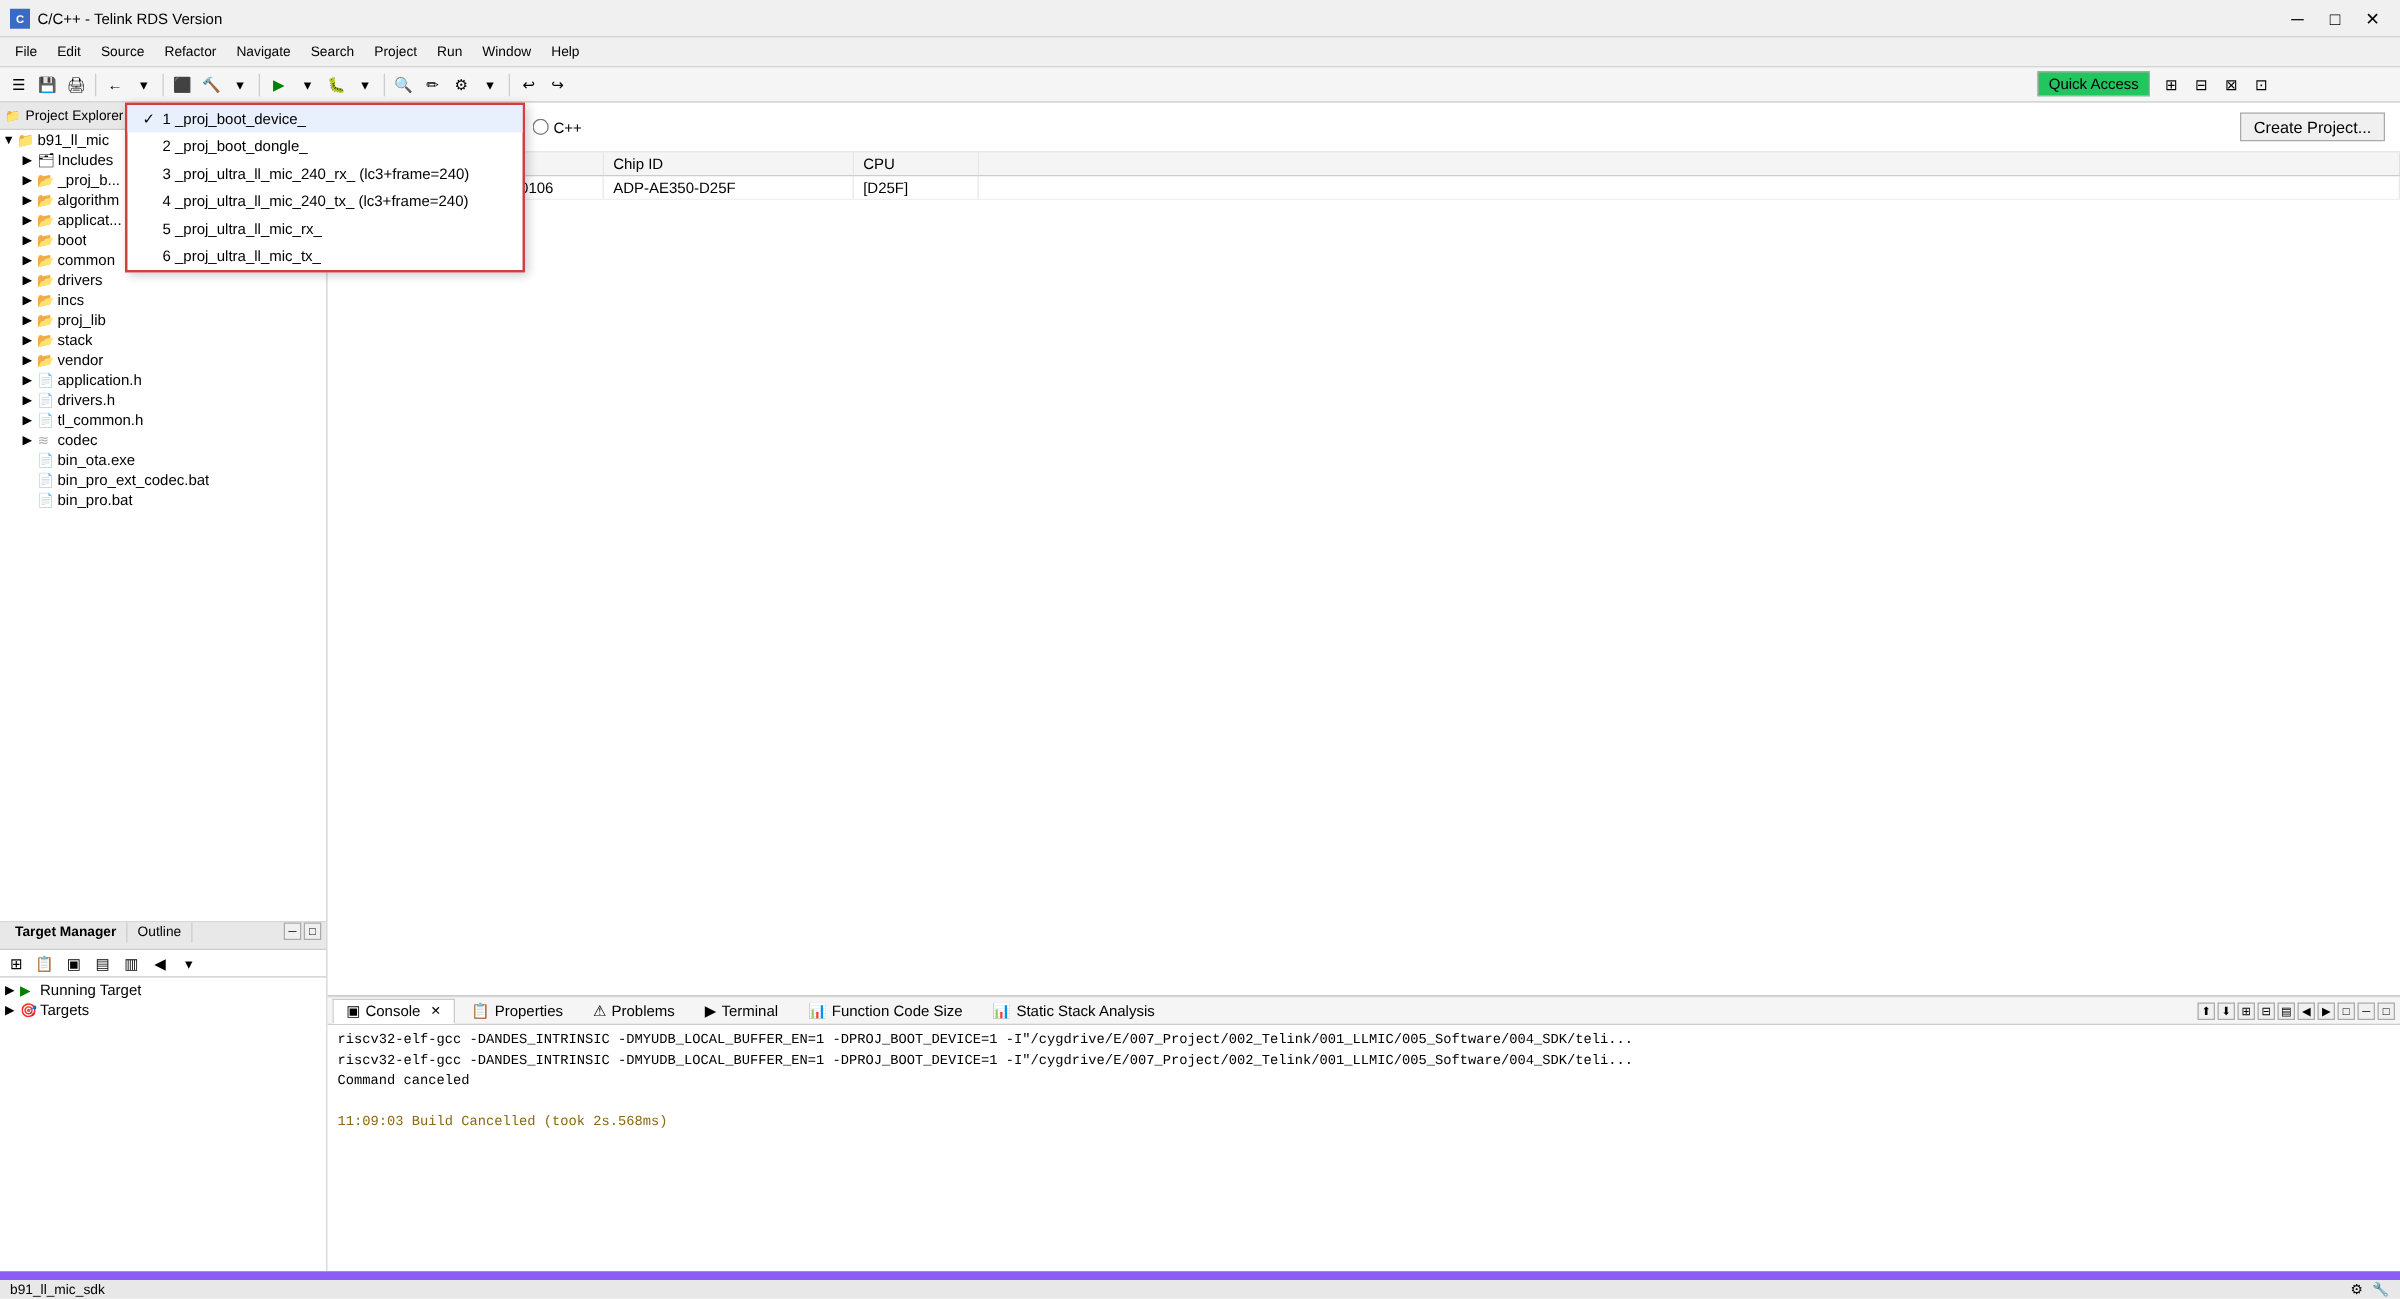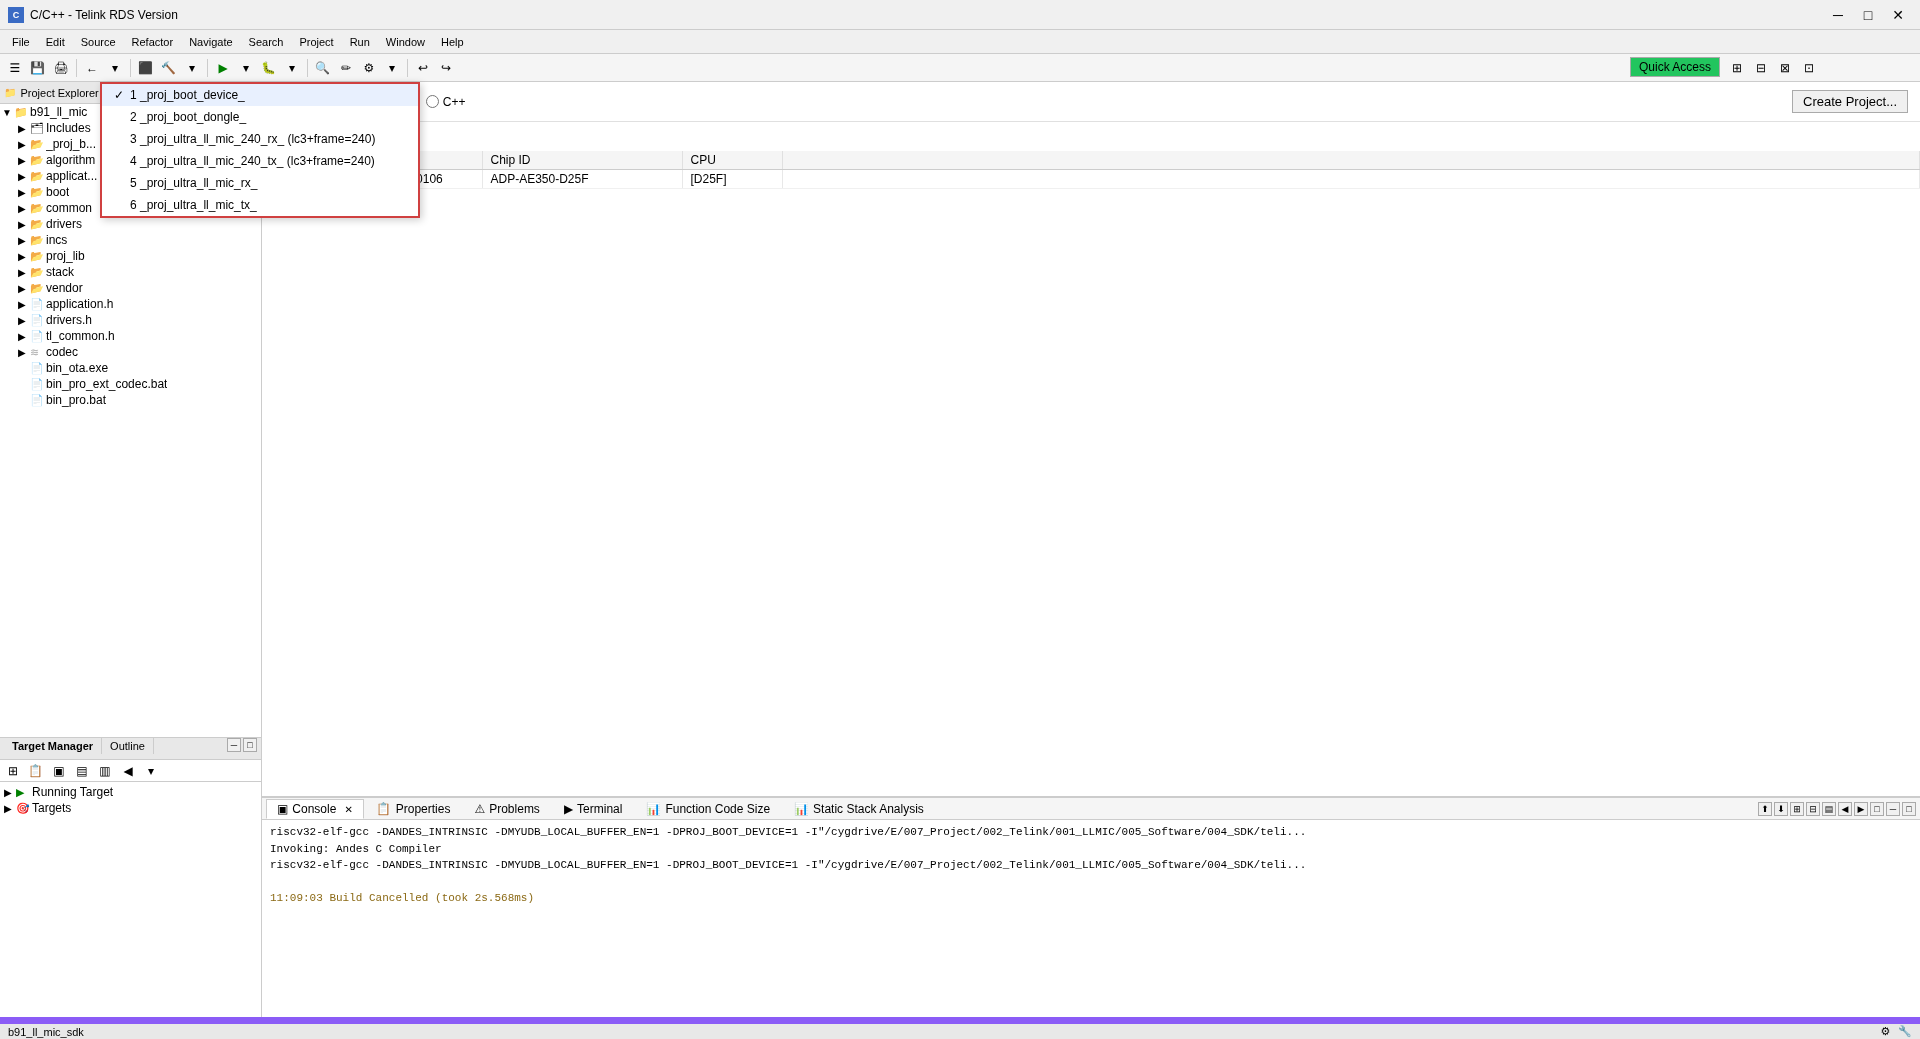--- a/index.html
+++ b/index.html
@@ -107,21 +107,21 @@
     #project-creator-header {
       display: flex; align-items: center; justify-content: space-between;
       padding: 8px 12px; border-bottom: 1px solid #e0e0e0;
     }
     #project-language { display: flex; align-items: center; gap: 16px; }
     .radio-group { display: flex; align-items: center; gap: 4px; }
     #create-project-btn {
       border: 1px solid #aaa; background: #f0f0f0; padding: 3px 10px;
       cursor: pointer; font-size: 13px;
     }
-    #project-table-container { flex: 1; overflow: auto; margin-top: 29px; }
+    #project-table-container { flex: 1; overflow: auto; }
     #project-table {
       width: 100%; border-collapse: collapse; font-size: 12px;
     }
     #project-table th {
       background: #f5f5f5; border-bottom: 1px solid #ccc; border-right: 1px solid #e0e0e0;
       padding: 2px 8px; text-align: left; font-weight: normal; position: sticky; top: 0;
     }
     #project-table td {
       border-bottom: 1px solid #f0f0f0; border-right: 1px solid #e8e8e8;
       padding: 2px 8px;
@@ -533,22 +533,22 @@
           <button class="panel-min-btn">▤</button>
           <button class="panel-min-btn">◀</button>
           <button class="panel-min-btn">▶</button>
           <button class="panel-min-btn">□</button>
           <button class="panel-min-btn">─</button>
           <button class="panel-min-btn">□</button>
         </div>
       </div>
       <div id="console-output">
         <div class="console-line">riscv32-elf-gcc -DANDES_INTRINSIC -DMYUDB_LOCAL_BUFFER_EN=1 -DPROJ_BOOT_DEVICE=1 -I"/cygdrive/E/007_Project/002_Telink/001_LLMIC/005_Software/004_SDK/teli...</div>
-        <div class="console-line">Invoking: Andes C Compiler</div>
         <div class="console-line">riscv32-elf-gcc -DANDES_INTRINSIC -DMYUDB_LOCAL_BUFFER_EN=1 -DPROJ_BOOT_DEVICE=1 -I"/cygdrive/E/007_Project/002_Telink/001_LLMIC/005_Software/004_SDK/teli...</div>
+        <div class="console-line">Command canceled</div>
         <div class="console-line">&nbsp;</div>
         <div class="console-line console-build">11:09:03 Build Cancelled (took 2s.568ms)</div>
       </div>
     </div>
   </div>
 </div>
 
 <div id="status-bar">
   <div id="status-left">
     <span>b91_ll_mic_sdk</span>

